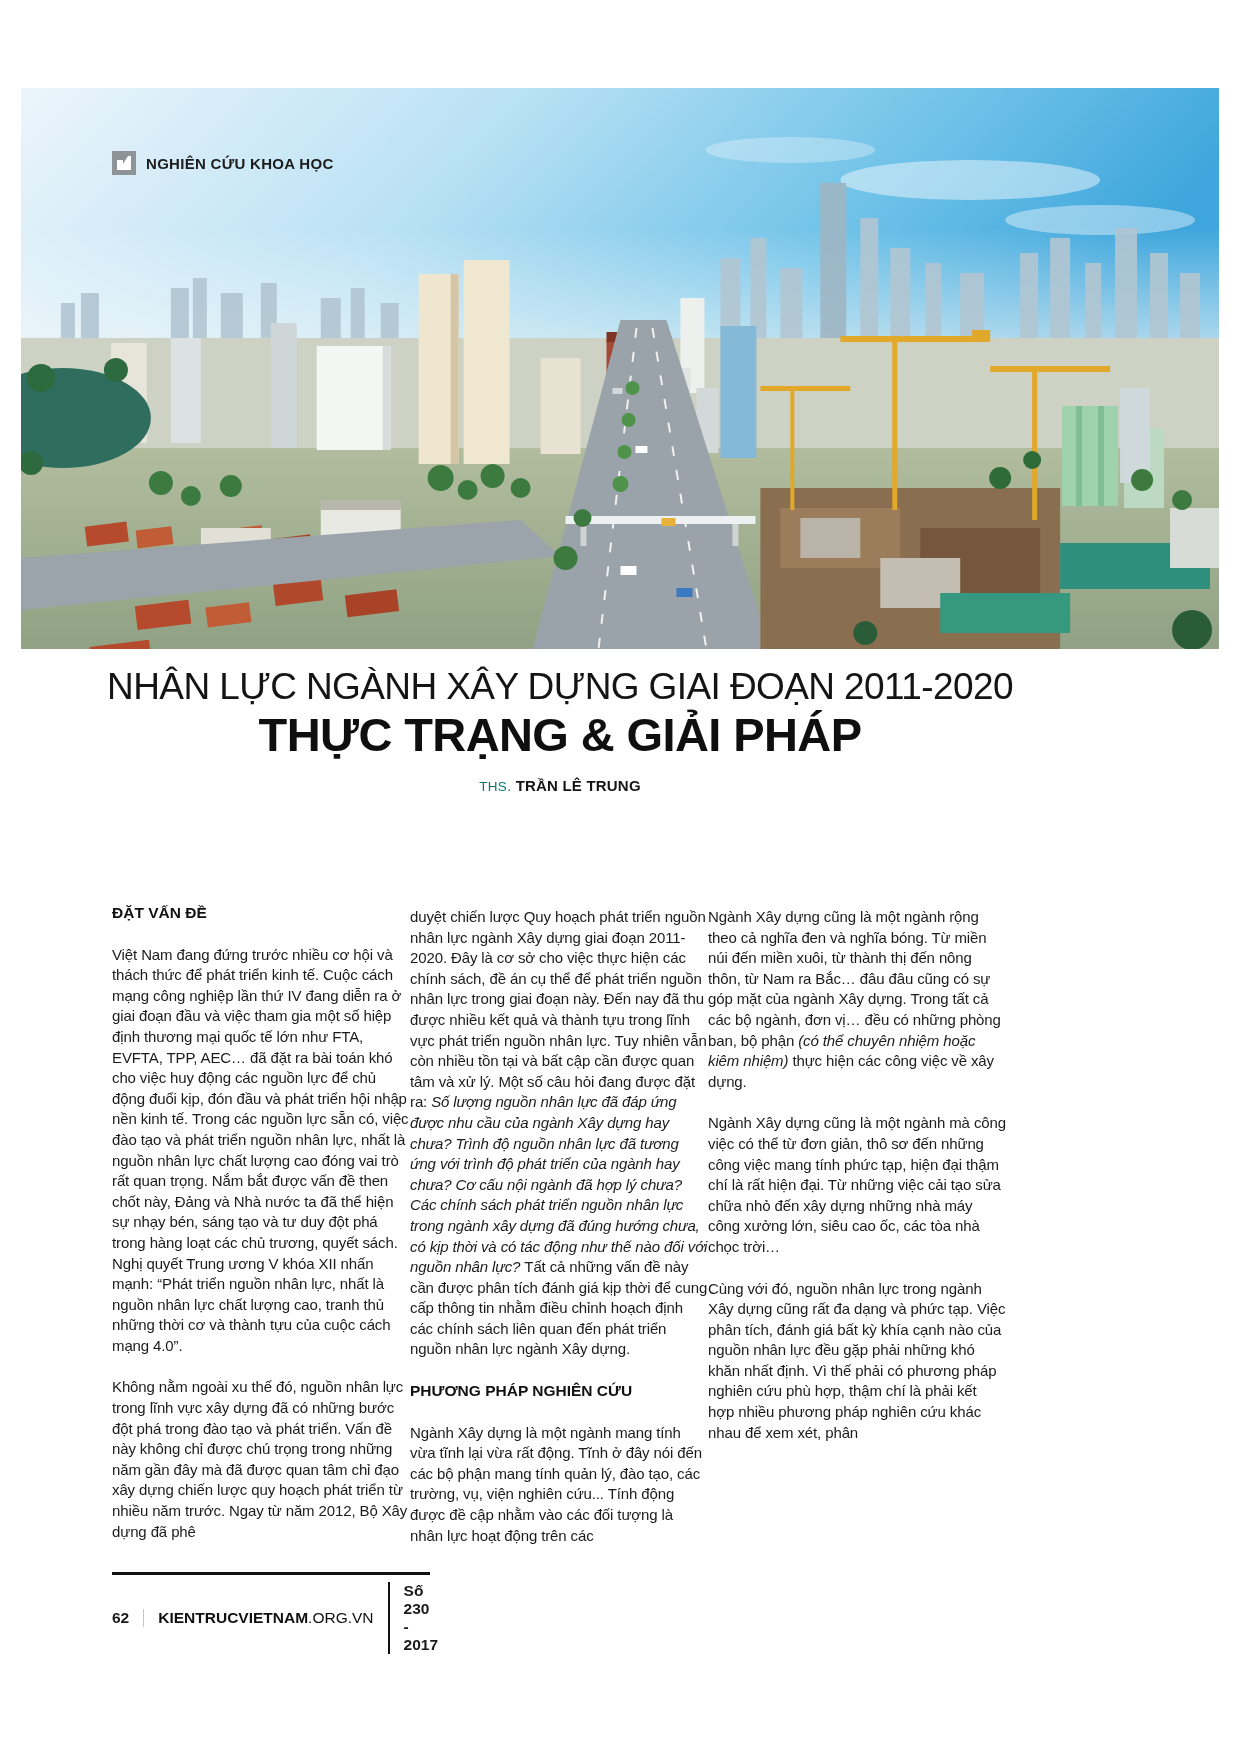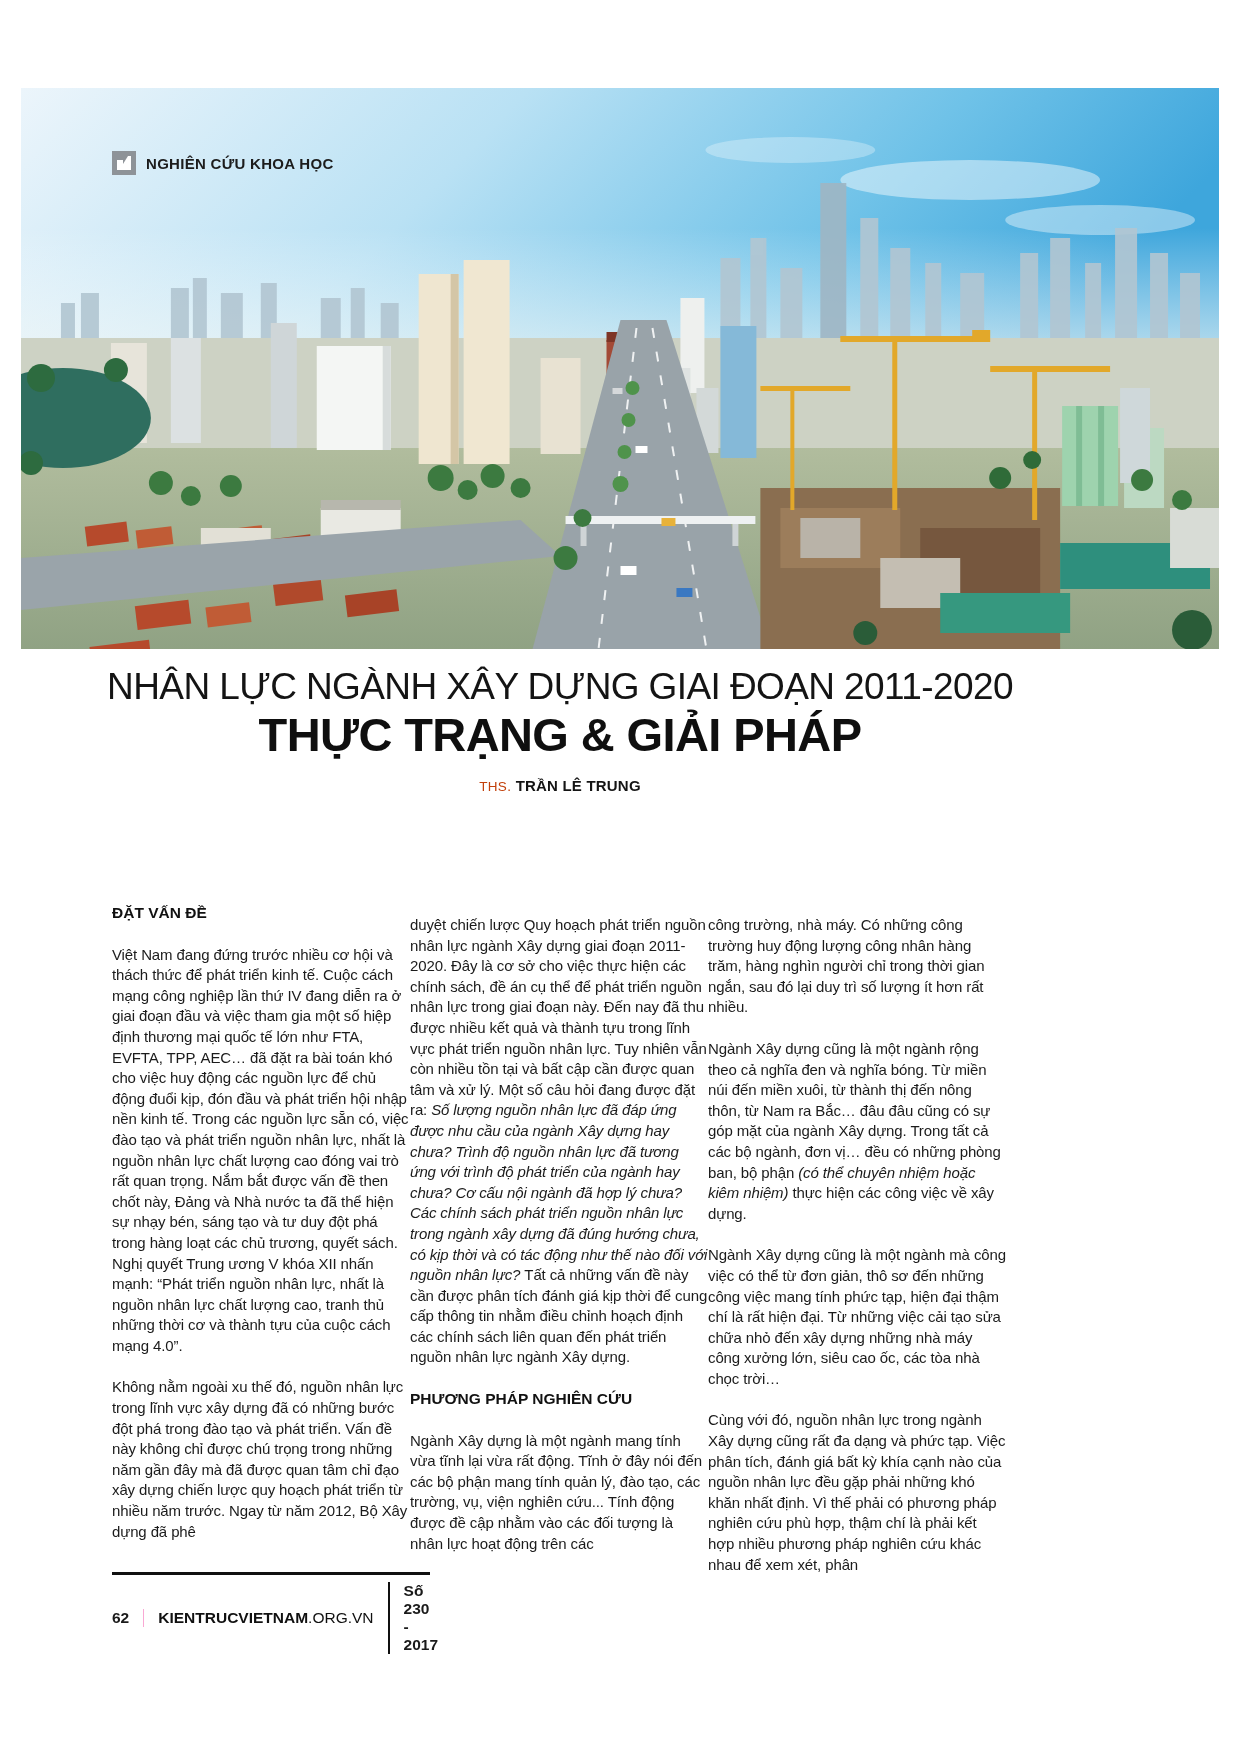--- a/index.html
+++ b/index.html
@@ -6,26 +6,26 @@
   .page{position:relative;width:1241px;height:1754px;background:#ffffff;overflow:hidden;
         font-family:"Liberation Sans",sans-serif;color:#1a1a1a;}
   .hero{position:absolute;left:21px;top:88px;width:1198px;height:561px;display:block;}
   .badge{position:absolute;left:112px;top:151px;display:flex;align-items:center;gap:10px;}
   .badge-icon{width:24px;height:24px;display:block;}
   .badge-label{font-weight:700;font-size:15px;letter-spacing:.3px;color:#1c1c1c;}
   .title-block{position:absolute;left:0;top:666px;width:1120px;text-align:center;}
   .title-1{font-size:37px;font-weight:400;letter-spacing:-.6px;color:#141414;line-height:1.12;}
   .title-2{font-size:47px;font-weight:700;letter-spacing:-.6px;color:#0f0f0f;line-height:1.12;margin-top:2px;}
   .author{margin-top:15px;}
-  .author-prefix{font-size:13.5px;color:#c2410c;letter-spacing:.3px;text-align:center;}
+  .author-prefix{font-size:13.5px;color:#0f766e;letter-spacing:.3px;text-align:center;}
   .author-name{font-weight:700;font-size:15px;letter-spacing:.2px;color:#141414;}
   .columns{position:absolute;left:112px;top:903px;width:988px;display:flex;}
   .col{flex:0 0 298px;width:298px;font-size:15px;line-height:20.6px;letter-spacing:-.12px;
        text-align:left;color:#1b1b1b;}
-  .col p{margin:12px 0 21px 0;}
+  .col p{margin:4px 0 21px 0;}
   .col-heading{font-weight:700;font-size:15.5px;letter-spacing:0;margin:0 0 21px 0;color:#111;}
   .it{font-style:italic;}
   .footer{position:absolute;left:112px;top:1572px;width:318px;}
   .footer-rule{border-top:3px solid #101010;height:0;}
   .footer-row{display:flex;align-items:center;padding-top:7px;font-size:15.5px;}
   .f-page{font-weight:700;padding-right:14px;}
   .f-site{padding:0 14px;border-left:1px solid #f9a8d4;color:#101010;}
   .f-site .b{font-weight:700;}
   .f-issue{padding-left:14px;border-left:2px solid #101010;font-weight:700;}
 </style>
@@ -214,21 +214,20 @@
       <div class="col-heading">ĐẶT VẤN ĐỀ</div>
       <p>Việt Nam đang đứng trước nhiều cơ hội và thách thức để phát triển kinh tế. Cuộc cách mạng công nghiệp lần thứ IV đang diễn ra ở giai đoạn đầu và việc tham gia một số hiệp định thương mại quốc tế lớn như FTA, EVFTA, TPP, AEC… đã đặt ra bài toán khó cho việc huy động các nguồn lực để chủ động đuổi kịp, đón đầu và phát triển hội nhập nền kinh tế. Trong các nguồn lực sẵn có, việc đào tạo và phát triển nguồn nhân lực, nhất là nguồn nhân lực chất lượng cao đóng vai trò rất quan trọng. Nắm bắt được vấn đề then chốt này, Đảng và Nhà nước ta đã thể hiện sự nhạy bén, sáng tạo và tư duy đột phá trong hàng loạt các chủ trương, quyết sách. Nghị quyết Trung ương V khóa XII nhấn mạnh: “Phát triển nguồn nhân lực, nhất là nguồn nhân lực chất lượng cao, tranh thủ những thời cơ và thành tựu của cuộc cách mạng 4.0”.</p>
       <p>Không nằm ngoài xu thế đó, nguồn nhân lực trong lĩnh vực xây dựng đã có những bước đột phá trong đào tạo và phát triển. Vấn đề này không chỉ được chú trọng trong những năm gần đây mà đã được quan tâm chỉ đạo xây dựng chiến lược quy hoạch phát triển từ nhiều năm trước. Ngay từ năm 2012, Bộ Xây dựng đã phê</p>
     </div>
     <div class="col">
       <p><span>duyệt chiến lược Quy hoạch phát triển nguồn nhân lực ngành Xây dựng giai đoạn 2011-2020. Đây là cơ sở cho việc thực hiện các chính sách, đề án cụ thể để phát triển nguồn nhân lực trong giai đoạn này. Đến nay đã thu được nhiều kết quả và thành tựu trong lĩnh vực phát triển nguồn nhân lực. Tuy nhiên vẫn còn nhiều tồn tại và bất cập cần được quan tâm và xử lý. Một số câu hỏi đang được đặt ra: </span><span class="it">Số lượng nguồn nhân lực đã đáp ứng được nhu cầu của ngành Xây dựng hay chưa? Trình độ nguồn nhân lực đã tương ứng với trình độ phát triển của ngành hay chưa? Cơ cấu nội ngành đã hợp lý chưa? Các chính sách phát triển nguồn nhân lực trong ngành xây dựng đã đúng hướng chưa, có kịp thời và có tác động như thế nào đối với nguồn nhân lực? </span><span>Tất cả những vấn đề này cần được phân tích đánh giá kịp thời để cung cấp thông tin nhằm điều chỉnh hoạch định các chính sách liên quan đến phát triển nguồn nhân lực ngành Xây dựng.</span></p>
       <div class="col-heading">PHƯƠNG PHÁP NGHIÊN CỨU</div>
       <p>Ngành Xây dựng là một ngành mang tính vừa tĩnh lại vừa rất động. Tĩnh ở đây nói đến các bộ phận mang tính quản lý, đào tạo, các trường, vụ, viện nghiên cứu... Tính động được đề cập nhằm vào các đối tượng là nhân lực hoạt động trên các</p>
     </div>
     <div class="col">
-      <p>công trường, nhà máy. Có những công trường huy động lượng công nhân hàng trăm, hàng nghìn người chỉ trong thời gian ngắn, sau đó lại duy trì số lượng ít hơn rất nhiều.</p>
       <p><span>Ngành Xây dựng cũng là một ngành rộng theo cả nghĩa đen và nghĩa bóng. Từ miền núi đến miền xuôi, từ thành thị đến nông thôn, từ Nam ra Bắc… đâu đâu cũng có sự góp mặt của ngành Xây dựng. Trong tất cả các bộ ngành, đơn vị… đều có những phòng ban, bộ phận </span><span class="it">(có thể chuyên nhiệm hoặc kiêm nhiệm)</span><span> thực hiện các công việc về xây dựng.</span></p>
       <p>Ngành Xây dựng cũng là một ngành mà công việc có thể từ đơn giản, thô sơ đến những công việc mang tính phức tạp, hiện đại thậm chí là rất hiện đại. Từ những việc cải tạo sửa chữa nhỏ đến xây dựng những nhà máy công xưởng lớn, siêu cao ốc, các tòa nhà chọc trời…</p>
       <p>Cùng với đó, nguồn nhân lực trong ngành Xây dựng cũng rất đa dạng và phức tạp. Việc phân tích, đánh giá bất kỳ khía cạnh nào của nguồn nhân lực đều gặp phải những khó khăn nhất định. Vì thế phải có phương pháp nghiên cứu phù hợp, thậm chí là phải kết hợp nhiều phương pháp nghiên cứu khác nhau để xem xét, phân</p>
     </div>
   </div>
 
   <div class="footer">
     <div class="footer-rule"></div>
     <div class="footer-row">
       <span class="f-page">62</span>

